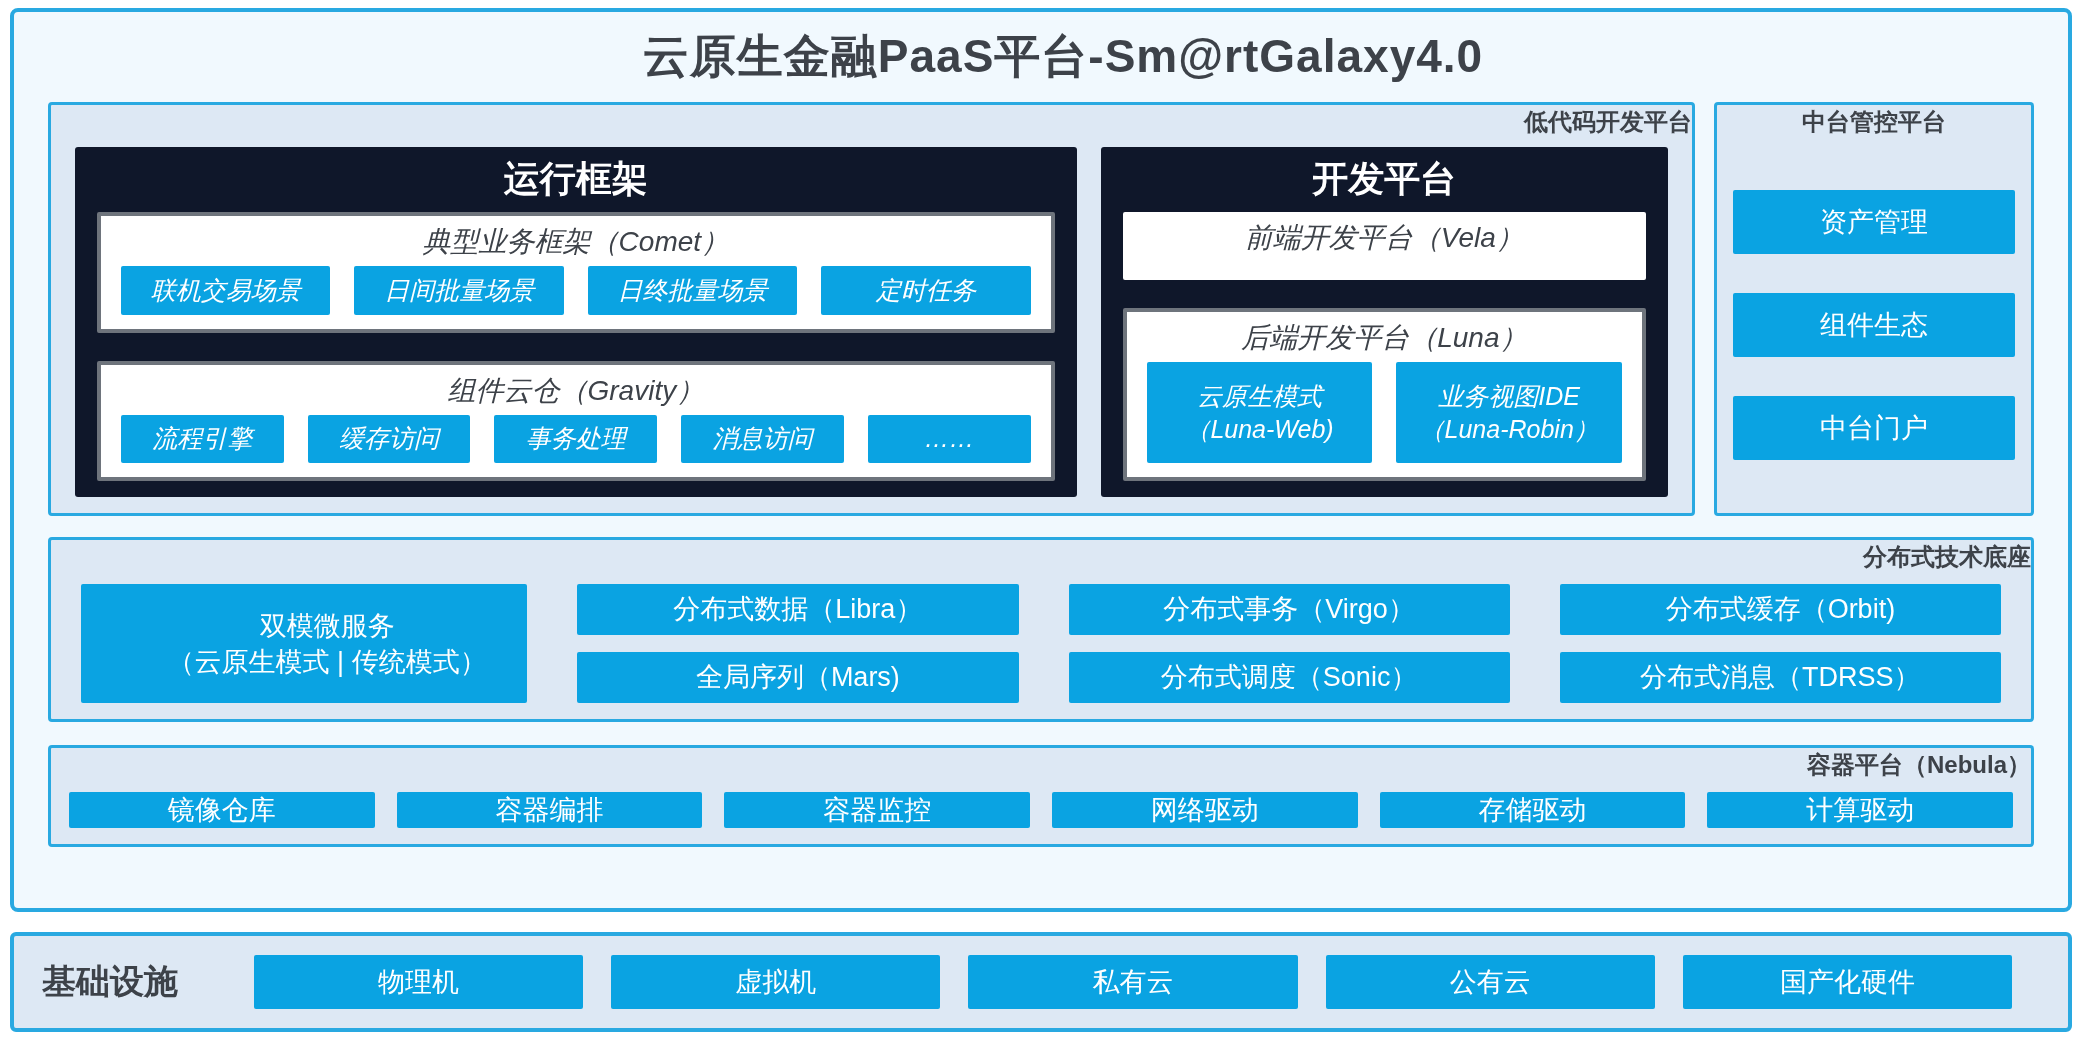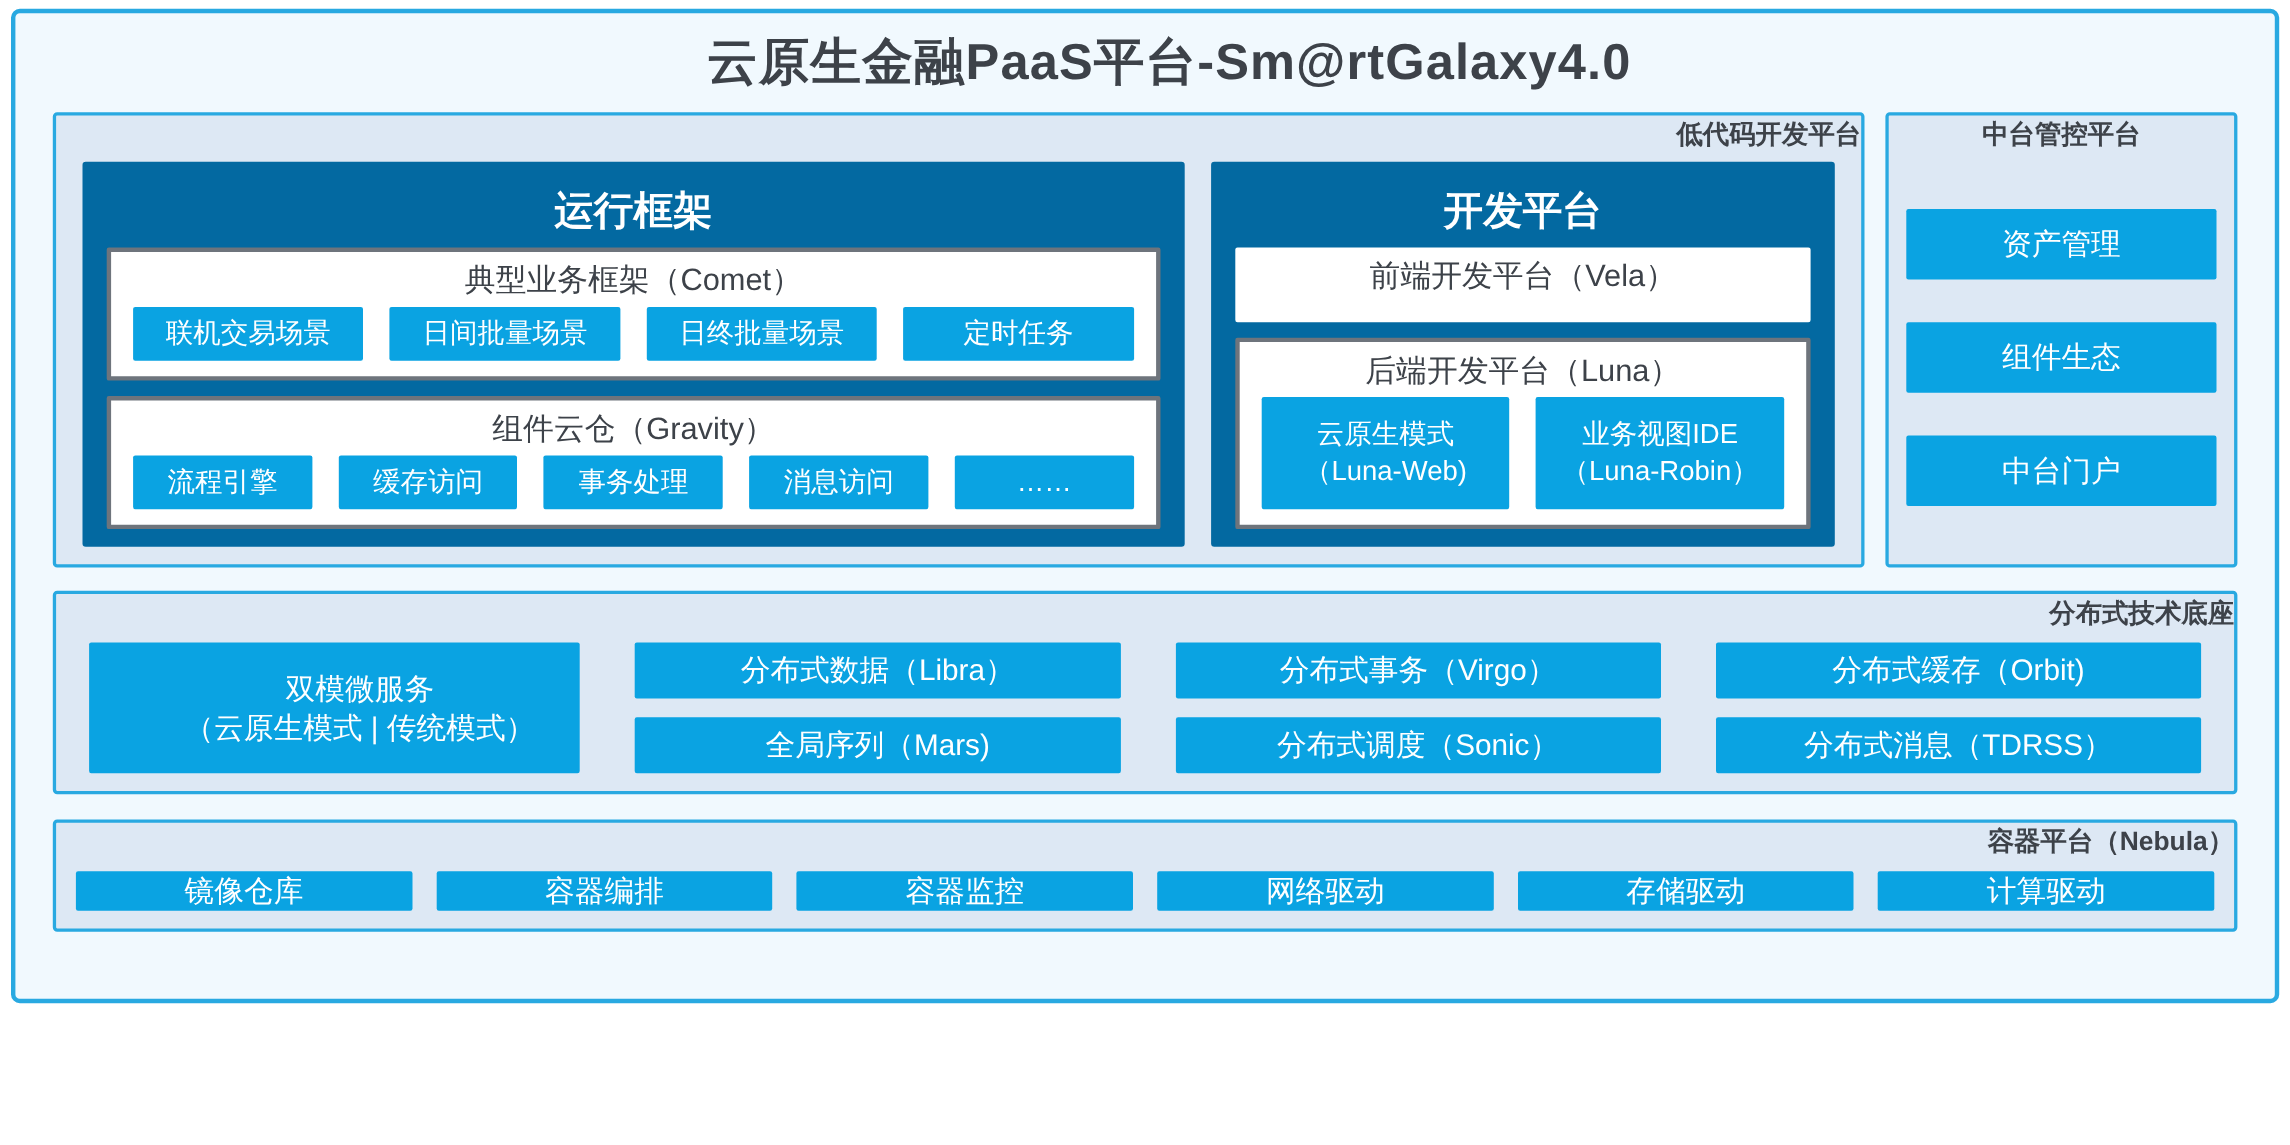--- a/index.html
+++ b/index.html
@@ -26,30 +26,30 @@
     text-align:right; font-size:24px; font-weight:bold; color:#3d4249;
     padding:1px 0 9px; flex:none;
   }
 
   
   .row1 { display:flex; gap:19px; height:414px; flex:none; }
   .lowcode-box { flex:1; }
   .panels { flex:1; display:flex; gap:24px; padding:0 24px 16px; }
 
   .cyan-panel {
-    background:#0369a1; border-radius:3px; display:flex; flex-direction:column;
-    padding:13px 22px 16px;
+    background:#0f172a; border-radius:3px; display:flex; flex-direction:column;
+    padding:0 22px 16px;
   }
   .runtime-panel { flex:1.83; }
   .dev-panel { flex:1; }
   .panel-title {
     color:#ffffff; font-size:36px; font-weight:bold; text-align:center;
     padding:8px 0 8px; flex:none;
   }
-  .panel-body { flex:1; display:flex; flex-direction:column; gap:14px; }
+  .panel-body { flex:1; display:flex; flex-direction:column; gap:28px;font-style:italic; }
 
   .white-box {
     background:#ffffff; border:4px solid #6e747c; border-radius:2px;
     flex:1; display:flex; flex-direction:column;
   }
   .white-box.plain { border:none; flex:none; height:68px; }
   .white-box-title {
     text-align:center; font-size:28px; color:#3d4249; padding:7px 0 5px; flex:none;
   }
   .btn-row { flex:1; display:flex; gap:24px; padding:0 20px 14px; align-items:stretch; }
@@ -203,14 +203,22 @@
           <div class="btn">容器监控</div>
           <div class="btn">网络驱动</div>
           <div class="btn">存储驱动</div>
           <div class="btn">计算驱动</div>
         </div>
       </div>
 
     </div>
   </div>
 
+  <div class="infra-box">
+    <div class="infra-label">基础设施</div>
+    <div class="btn">物理机</div>
+    <div class="btn">虚拟机</div>
+    <div class="btn">私有云</div>
+    <div class="btn">公有云</div>
+    <div class="btn">国产化硬件</div>
+  </div>
 
 </div>
 
 </body></html>

